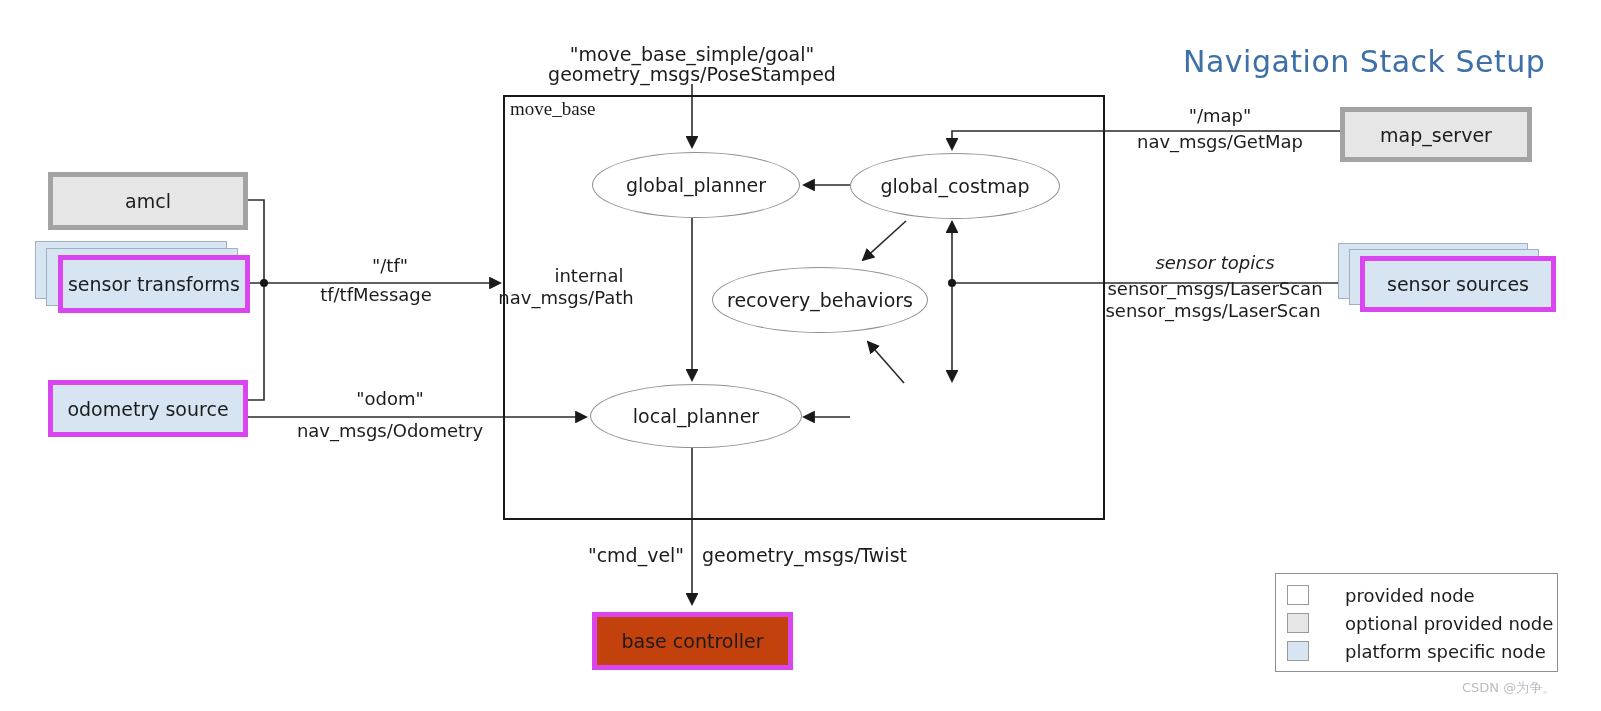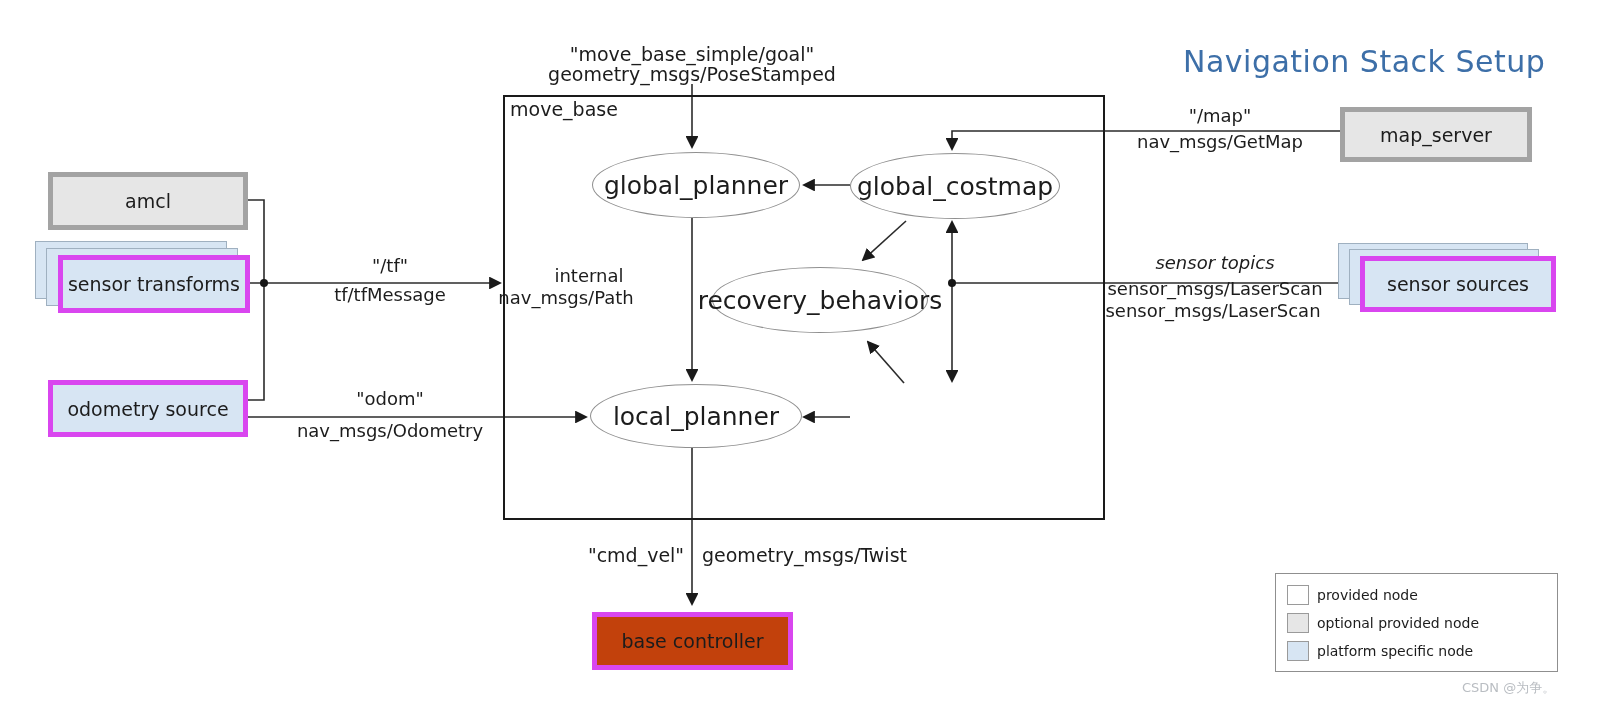--- a/index.html
+++ b/index.html
@@ -12,45 +12,45 @@
     position:absolute; border:5px solid #d946ef; box-sizing:border-box;
     display:flex; align-items:center; justify-content:center;
     font-size:19px; color:#1c1c1c; white-space:nowrap;
   }
   .gray-border { border-color:#a3a3a3; }
   .stack-layer { position:absolute; border:1px solid #9fb0c0; box-sizing:border-box; }
   .ellipse {
     position:absolute; border:1px solid #8f8f8f; border-radius:50%;
     background:#ffffff; box-sizing:border-box;
     display:flex; align-items:center; justify-content:center;
-    font-size:25px; color:#1c1c1c; white-space:nowrap;
+    font-size:19px; color:#1c1c1c; white-space:nowrap;
   }
   .container-box {
     position:absolute; border:2px solid #1a1a1a; box-sizing:border-box; background:transparent;
   }
-  .container-label { position:absolute; font-size:19px; color:#1c1c1c; }
+  .container-label { position:absolute; font-size:19px; color:#1c1c1c;font-family:Liberation Serif, serif; }
   .lbl {
     position:absolute; font-size:18px; color:#1c1c1c; white-space:nowrap; line-height:1.15;
   }
   .xcenter { transform:translateX(-50%); }
   .italic { font-style:italic; }
   .title {
     position:absolute; left:1183px; top:44px; font-size:30px; letter-spacing:0.5px;
     white-space:nowrap;
   }
   .legend {
     position:absolute; left:1275px; top:573px; width:283px; height:99px;
     border:1px solid #8f8f8f; box-sizing:border-box; background:#ffffff;
   }
   .legend-row { position:absolute; left:11px; height:22px; display:flex; align-items:center; }
   .legend-swatch {
     width:22px; height:20px; border:1px solid #9a9a9a; box-sizing:border-box; margin-right:8px;
     flex:0 0 auto;
   }
-  .legend-text { font-size:14px; color:#1c1c1c; white-space:nowrap; }
+  .legend-text { font-size:18px; color:#1c1c1c; white-space:nowrap;margin-left:28px; }
   .watermark { position:absolute; left:1462px; top:679px; font-size:13px; color:#b9bdc2; white-space:nowrap; }
 </style>
 </head>
 <body>
 
 <div id="canvas">
 
   <svg id="edges" viewBox="0 0 1601 711" xmlns="http://www.w3.org/2000/svg">
     <defs>
       <marker id="arrow" viewBox="0 0 10 10" refX="8.5" refY="5" markerWidth="8" markerHeight="8" orient="auto-start-reverse">
@@ -103,21 +103,21 @@
 
   <div class="ellipse" style="left:592px; top:152px; width:208px; height:66px;">global_planner</div>
   <div class="ellipse" style="left:850px; top:153px; width:210px; height:66px;">global_costmap</div>
   <div class="ellipse" style="left:712px; top:267px; width:216px; height:66px;">recovery_behaviors</div>
   <div class="ellipse" style="left:590px; top:384px; width:212px; height:64px;">local_planner</div>
 
   <div class="lbl xcenter" style="left:692px; top:44px; font-size:19px;">"move_base_simple/goal"</div>
   <div class="lbl xcenter" style="left:692px; top:64px; font-size:19px;">geometry_msgs/PoseStamped</div>
 
   <div class="lbl xcenter" style="left:390px; top:256px;">"/tf"</div>
-  <div class="lbl xcenter" style="left:390px; top:285px;">tf/tfMessage</div>
+  <div class="lbl xcenter" style="left:376px; top:285px;">tf/tfMessage</div>
 
   <div class="lbl xcenter" style="left:390px; top:389px;">"odom"</div>
   <div class="lbl xcenter" style="left:390px; top:421px;">nav_msgs/Odometry</div>
 
   <div class="lbl xcenter" style="left:1220px; top:106px;">"/map"</div>
   <div class="lbl xcenter" style="left:1220px; top:132px;">nav_msgs/GetMap</div>
 
   <div class="lbl xcenter italic" style="left:1215px; top:253px;">sensor topics</div>
   <div class="lbl xcenter" style="left:1215px; top:279px;">sensor_msgs/LaserScan</div>
   <div class="lbl xcenter" style="left:1213px; top:301px;">sensor_msgs/LaserScan</div>

